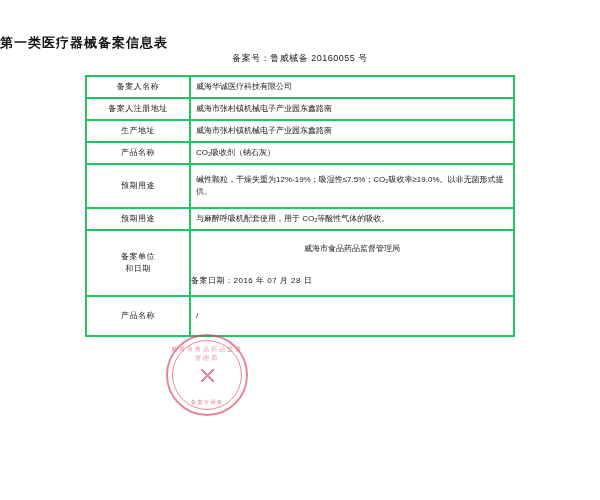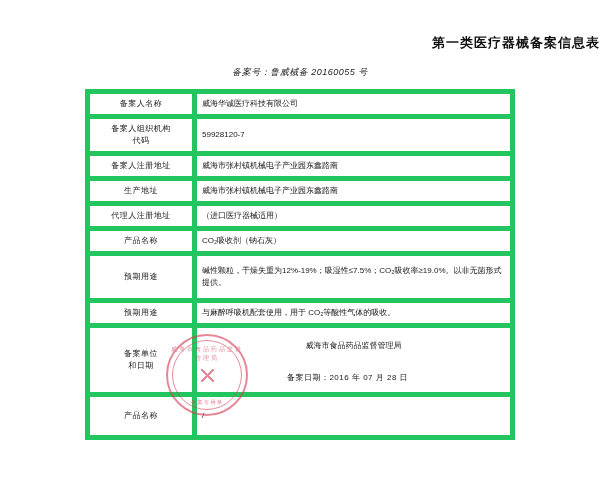--- a/index.html
+++ b/index.html
@@ -16,47 +16,45 @@
     position: relative;
   }
   .page {
     position: relative;
     width: 600px;
     height: 500px;
     box-sizing: border-box;
     padding: 0;
   }
   .doc-title {
-    text-align: right;
+    text-align: left;
     font-size: 13px;
     font-weight: bold;
     letter-spacing: 1px;
     margin-top: 34px;
     color: #111;
   }
   .record-no {
     text-align: center;
     font-size: 9px;
-    margin-top: 14px;
     color: #222;
     letter-spacing: 0.5px;
-    font-style: italic;
   }
   .table-wrap {
     margin: 10px auto 0 auto;
     width: 430px;
     position: relative;
   }
   table.info {
     border-collapse: collapse;
     width: 100%;
     table-layout: fixed;
   }
   table.info td {
-    border: 5px solid #22c55e;
+    border: 2px solid #22c55e;
     font-size: 8px;
     line-height: 1.5;
     padding: 4px 5px;
     vertical-align: middle;
     color: #1a1a1a;
   }
   td.label {
     width: 92px;
     text-align: center;
     letter-spacing: 0.5px;
@@ -131,56 +129,47 @@
     right: 0;
     top: 12px;
     text-align: center;
     font-size: 8px;
   }
   .unit-date {
     position: absolute;
     left: 0;
     right: 12px;
     bottom: 8px;
-    text-align: center;
+    text-align: left;
     font-size: 8px;
     letter-spacing: 0.5px;
   }
 </style>
 </head>
 <body>
 
 <div class="page">
 
   <div class="doc-title">第一类医疗器械备案信息表</div>
   <div class="record-no">备案号：鲁威械备 20160055 号</div>
 
   <div class="table-wrap">
     <table class="info">
       <tbody>
         <tr>
           <td class="label">备案人名称</td>
           <td class="value">威海华诚医疗科技有限公司</td>
         </tr>
         <tr>
-          <td class="label two-line" style="white-space:pre-line">备案人组织机构
-代码</td>
-          <td class="value">59928120-7</td>
-        </tr>
-        <tr>
           <td class="label">备案人注册地址</td>
           <td class="value">威海市张村镇机械电子产业园东鑫路南</td>
         </tr>
         <tr>
           <td class="label">生产地址</td>
           <td class="value">威海市张村镇机械电子产业园东鑫路南</td>
-        </tr>
-        <tr>
-          <td class="label">代理人注册地址</td>
-          <td class="value">（进口医疗器械适用）</td>
         </tr>
         <tr>
           <td class="label">产品名称</td>
           <td class="value">CO₂吸收剂（钠石灰）</td>
         </tr>
         <tr>
           <td class="label">预期用途</td>
           <td class="value" style="height:34px">碱性颗粒，干燥失重为12%-19%；吸湿性≤7.5%；CO₂吸收率≥19.0%。以非无菌形式提供。</td>
         </tr>
         <tr>

